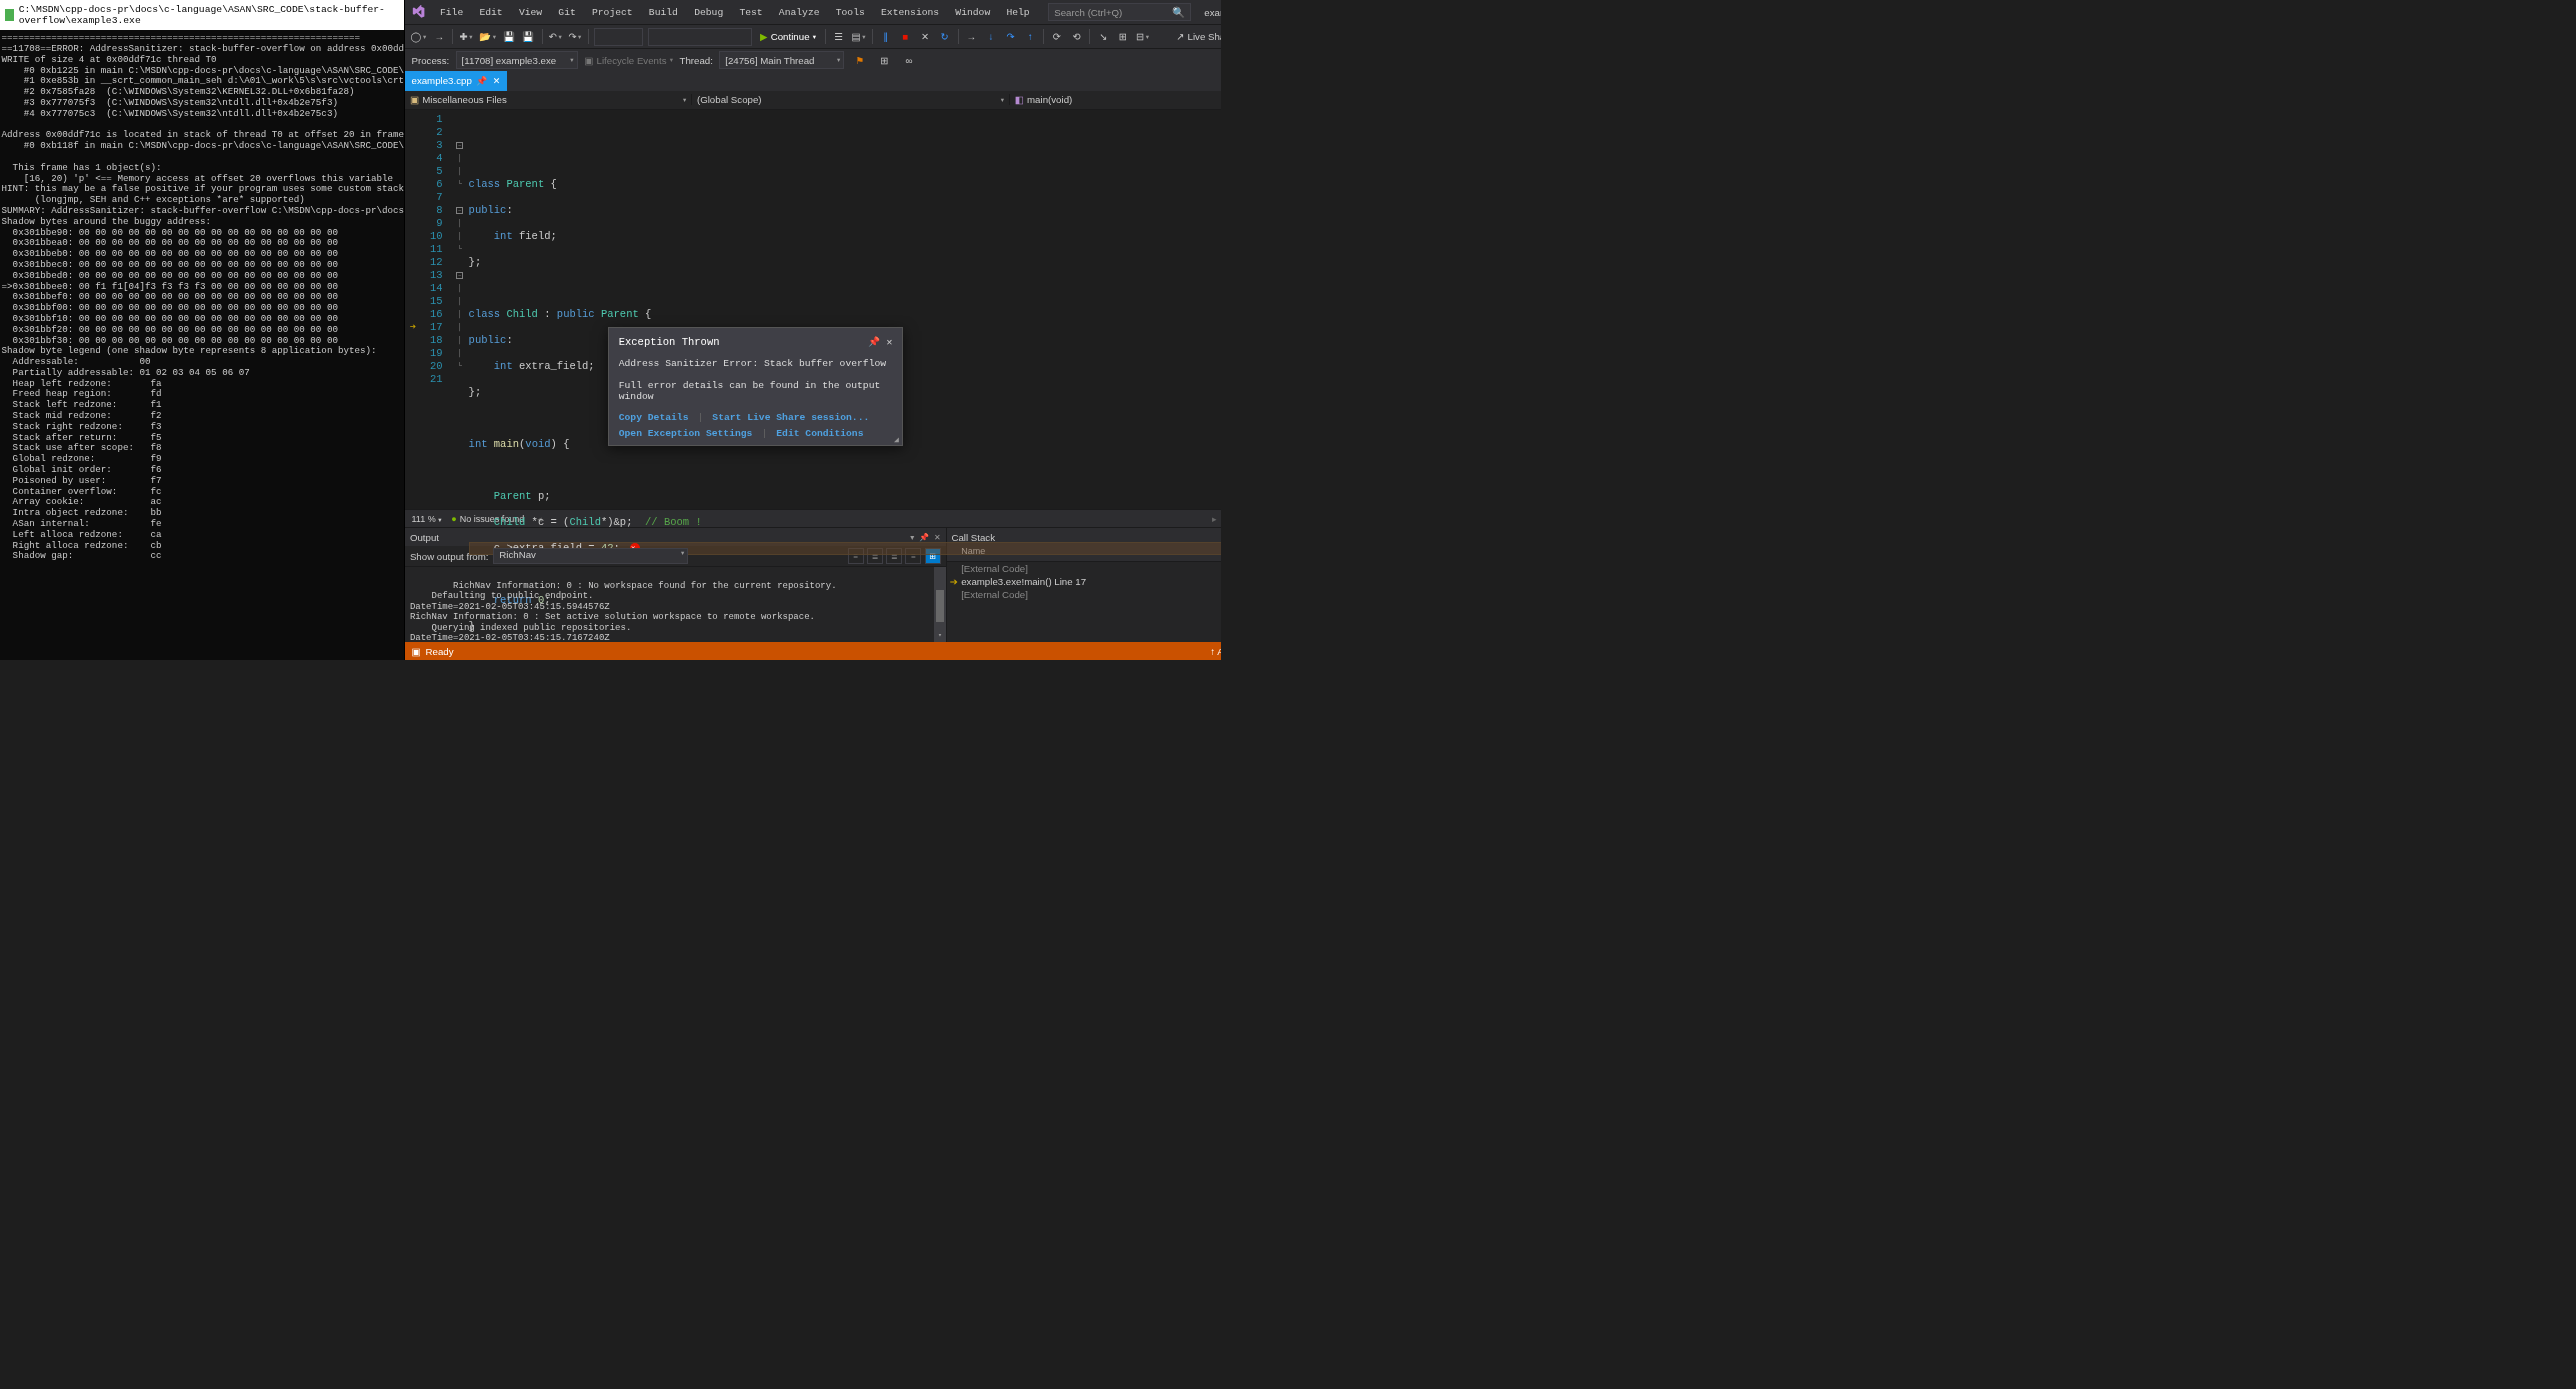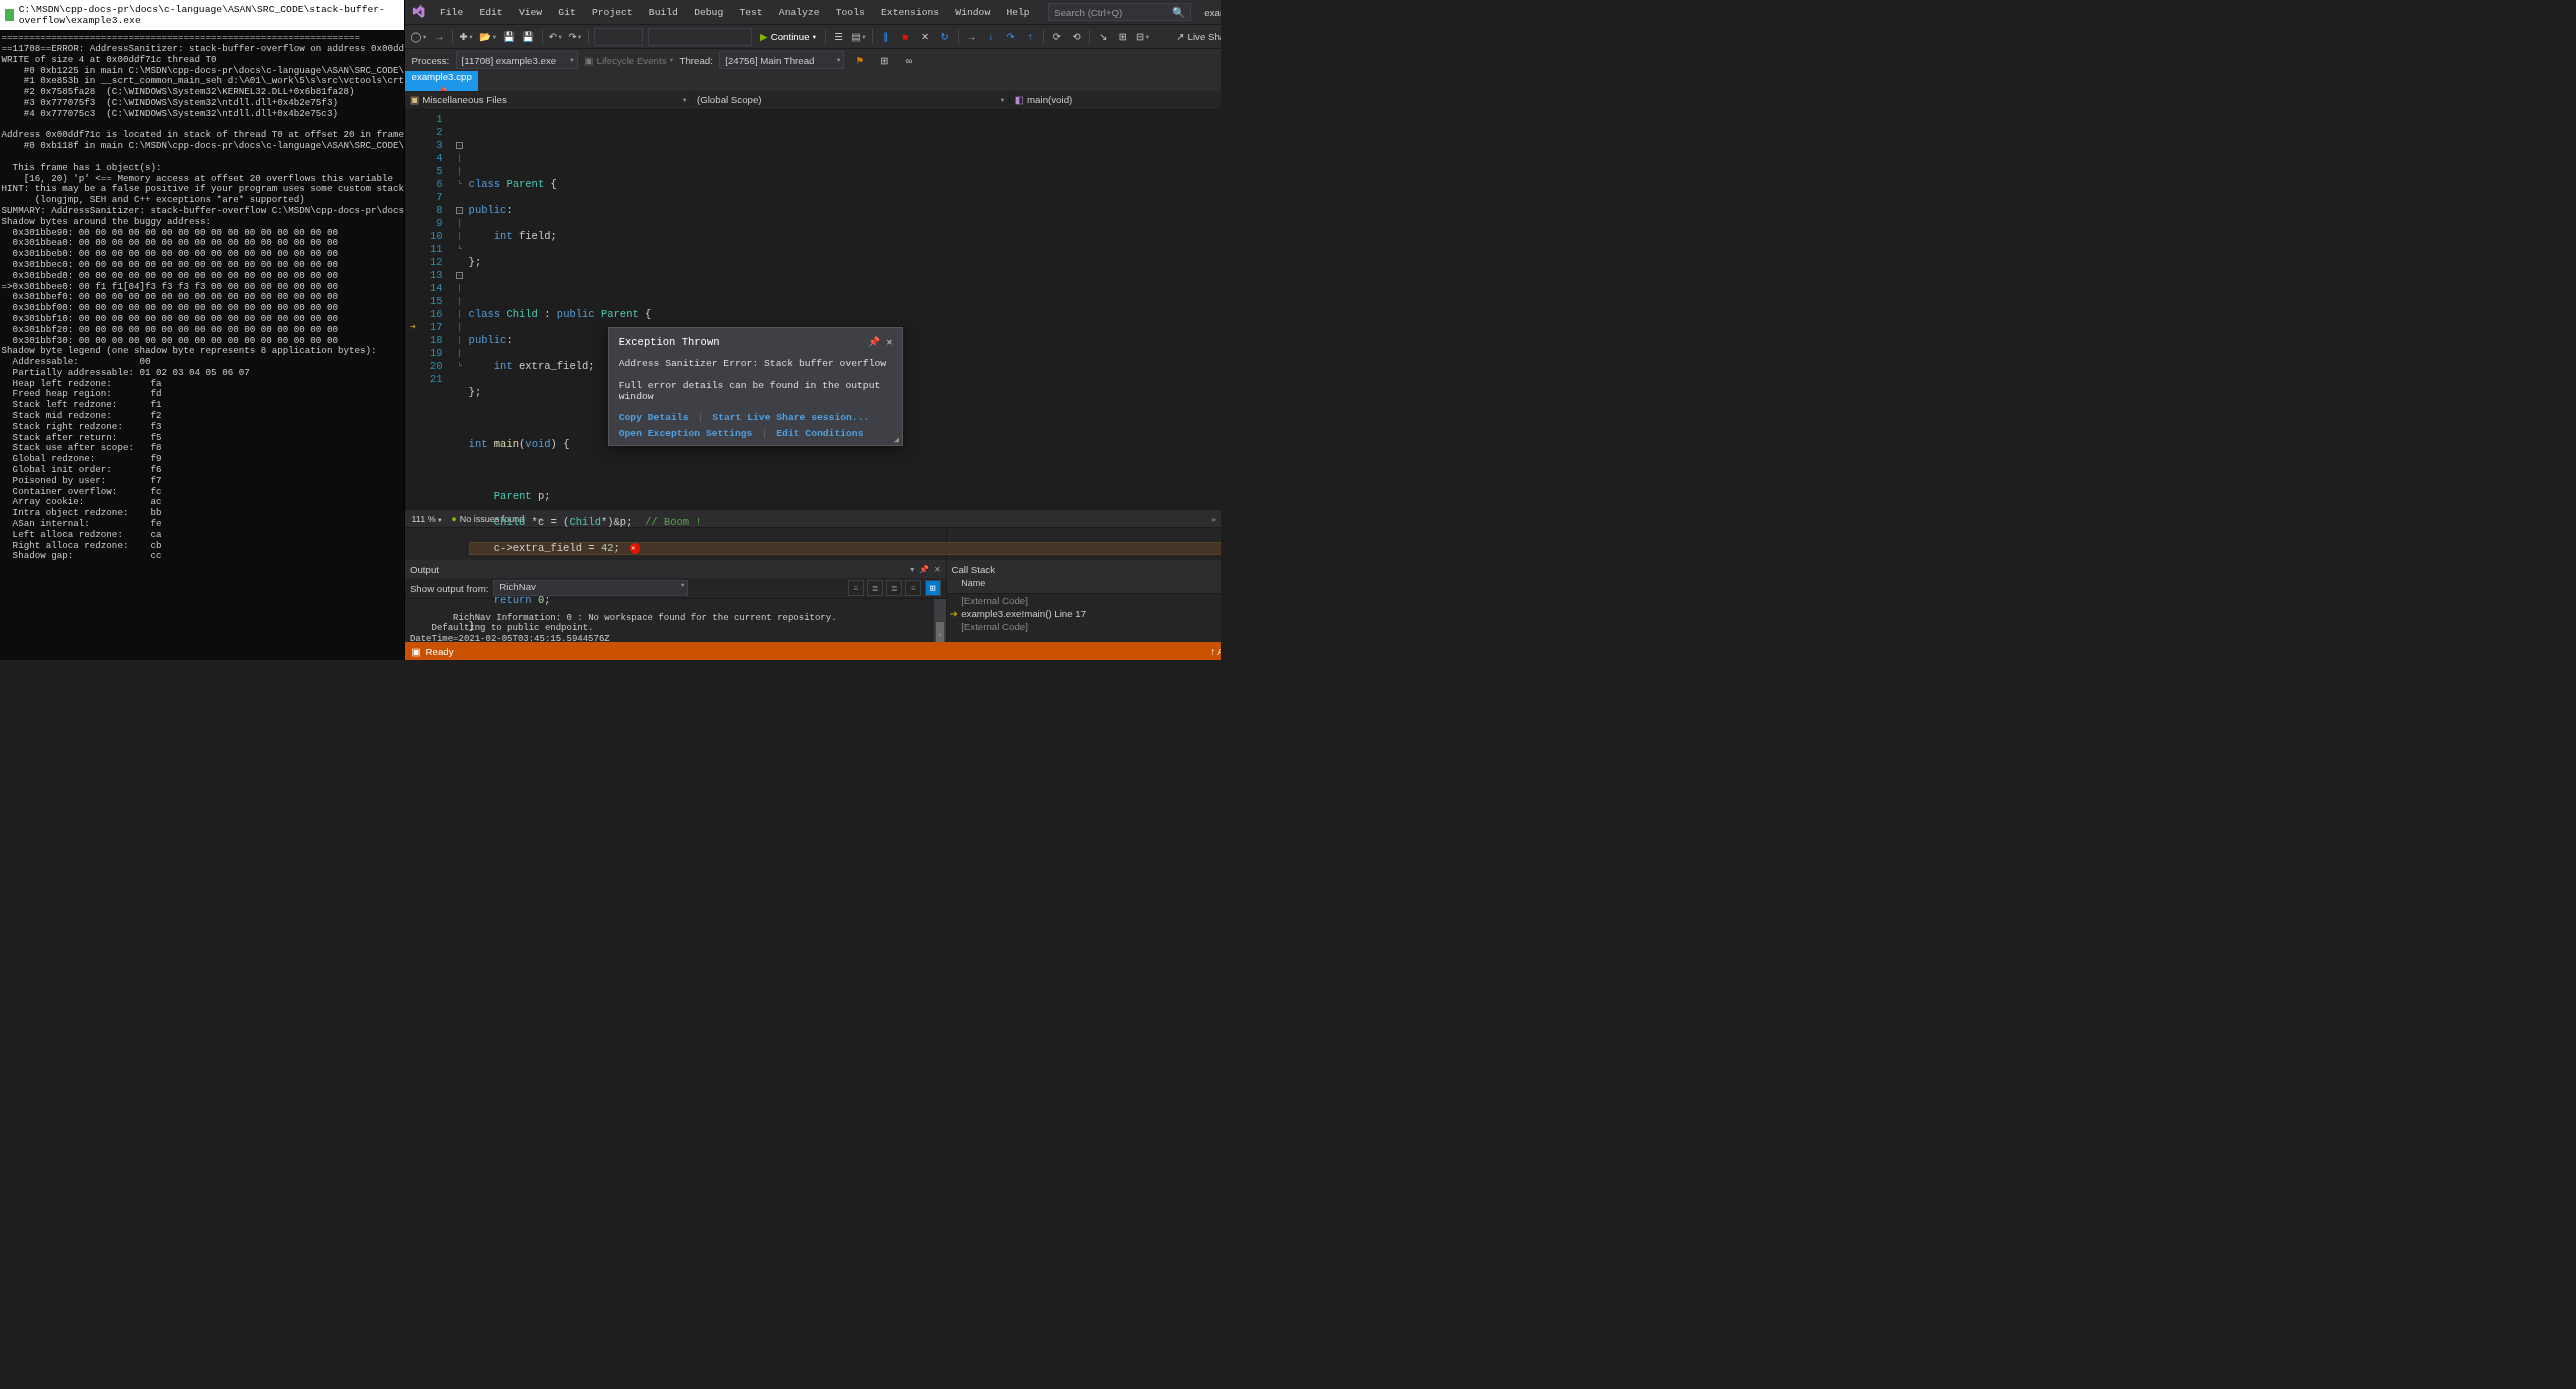--- a/index.html
+++ b/index.html
@@ -137,21 +137,20 @@
   align-items: stretch;
 }
 .doc-tab {
   background: #1c97ea;
   color: #fff;
   display: flex;
   align-items: center;
   padding: 0 6.5px;
   gap: 4.9px;
   font-size: 9.7px;
-  flex-direction: column;
 }
 .doc-tab .pin, .doc-tab .close { font-size: 9px; cursor: pointer; }
 .doc-tabs .right-ctrls { margin-left:auto; display:flex; align-items:center; gap:3.2px; padding:0 3.2px; color:#999;}
 
 
 .nav-bar {
   height: 19.5px;
   background: #252526;
   border-bottom: 0.8px solid #1b1b1c;
   display: flex;
@@ -274,21 +273,21 @@
 .panel {
   display:flex; flex-direction:column;
   background:#252526;
 }
 .panel.output { flex: 1; border-right:0.8px solid #1b1b1c;}
 .panel.callstack { width: 399px; }
 .panel-hdr {
   height: 18px;
   background: #2d2d30;
   display:flex; align-items:center;
-  padding: 0 4.9px; color:#ccc; font-size:9.7px;margin-top:32px;
+  padding: 0 4.9px; color:#ccc; font-size:9.7px;
 }
 .panel-hdr .ctrls { margin-left:auto; display:flex; gap:4.9px; color:#999; font-size:8px;}
 .output-toolbar {
   height: 21px; background:#252526;
   display:flex; align-items:center; padding:0 4.9px; gap:4.9px; font-size:9.7px; color:#ccc;
   border-bottom: 0.8px solid #1b1b1c;
 }
 .output-toolbar .combo { background:#333337; border:0.8px solid #3f3f46; height:16px; padding:0 14.6px 0 4.9px; min-width:195px; position:relative;}
 .output-toolbar .combo::after{content:"▾"; position:absolute; right:3.2px; font-size:6.5px; color:#999;}
 .output-toolbar .tool-icons{ margin-left:auto; display:flex; gap:3.2px; color:#888;}

